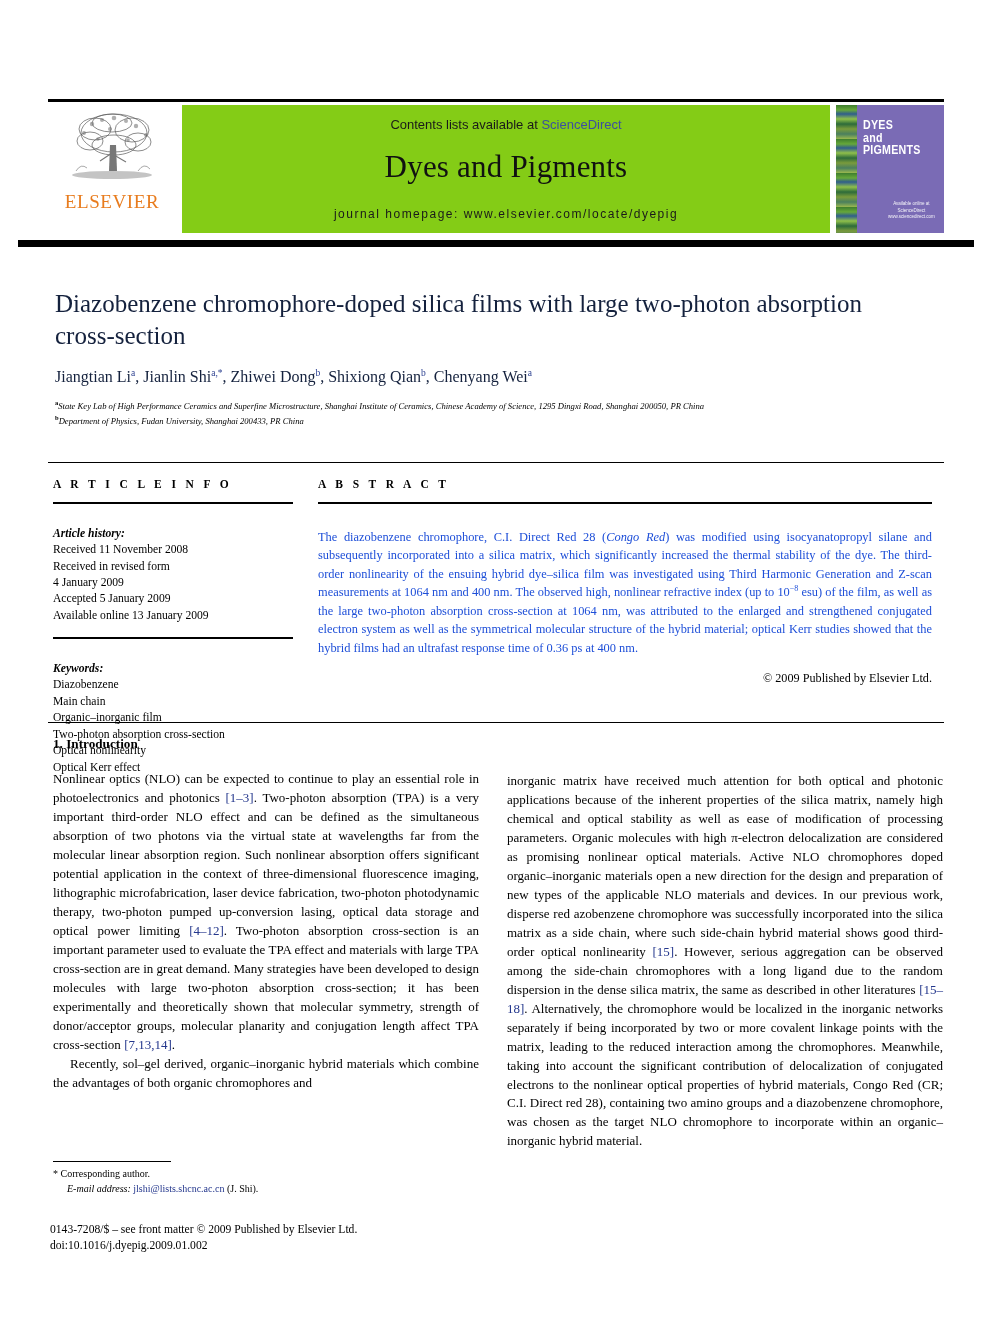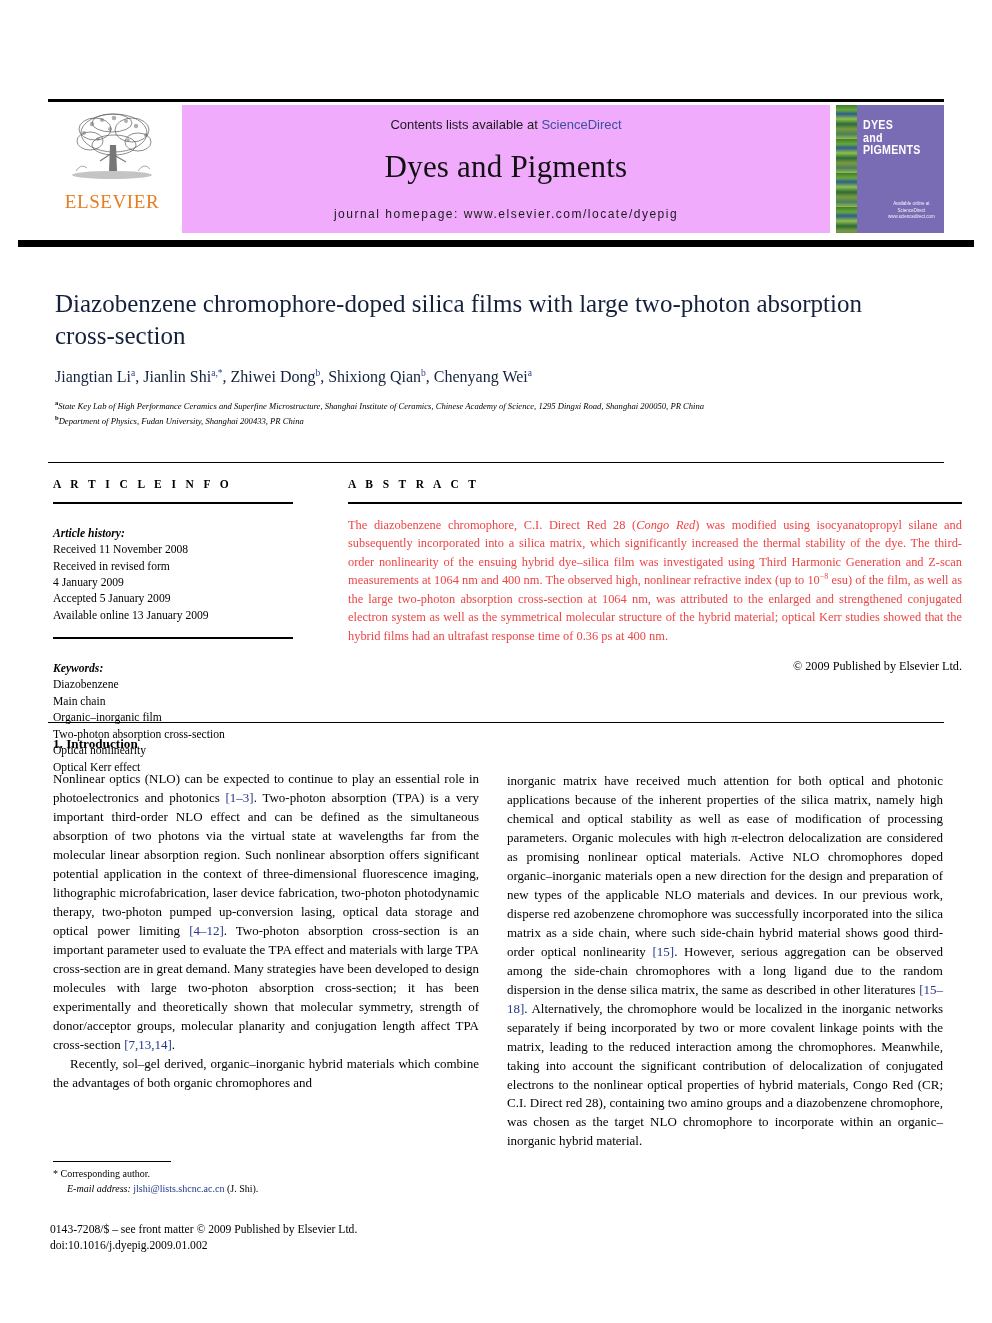--- a/index.html
+++ b/index.html
@@ -66,21 +66,21 @@
   .elsevier-word {
     font-family: "Liberation Serif", serif;
     font-size: 19px;
     letter-spacing: 0.6px;
     color: #E87C1E;
     margin-top: 1px;
     line-height: 1;
   }
   .center-band {
     flex: 1 1 auto;
-    background: #f0abfc;
+    background: #84cc16;
     display: flex;
     flex-direction: column;
     align-items: center;
     justify-content: flex-start;
     padding-top: 12px;
     box-sizing: border-box;
     margin-left: 6px;
     margin-right: 6px;
   }
   .contents-line {
@@ -191,21 +191,21 @@
     height: 1px;
     background: #000;
   }
   .info-col {
     position: absolute;
     left: 53px; top: 478px;
     width: 240px;
   }
   .abs-col {
     position: absolute;
-    left: 348px; top: 478px;
+    left: 318px; top: 478px;
     width: 614px;
   }
   .sechead {
     font-family: "Liberation Serif", serif;
     font-weight: bold;
     font-size: 11.5px;
     letter-spacing: 3.4px;
   }
   .hr-thin {
     height: 1.6px;
@@ -225,22 +225,22 @@
   .hr-kw {
     height: 1.6px;
     background: #000;
     margin-top: 13px;
   }
   .abstract-text {
     font-family: "Liberation Serif", serif;
     font-size: 12.4px;
     line-height: 1.495;
     text-align: justify;
-    margin-top: 12px;
-    color: #ef4444;
+    margin-top: 24px;
+    color: #1d4ed8;
   }
   .abstract-text i { font-style: italic; }
   .abstract-text sup { font-size: 8px; vertical-align: super; }
   .copyright {
     font-family: "Liberation Serif", serif;
     font-size: 12.2px;
     text-align: right;
     margin-top: 13px;
   }
   .rule-info-bottom {

